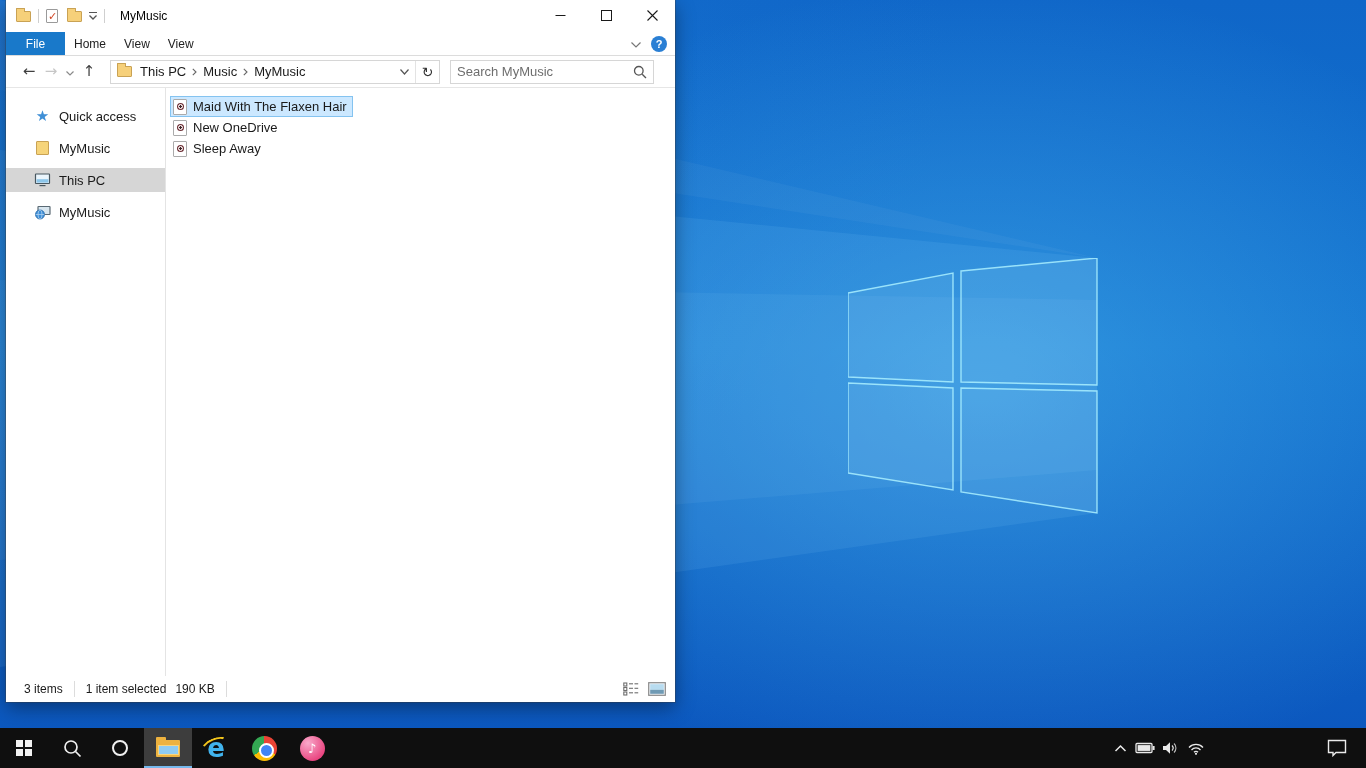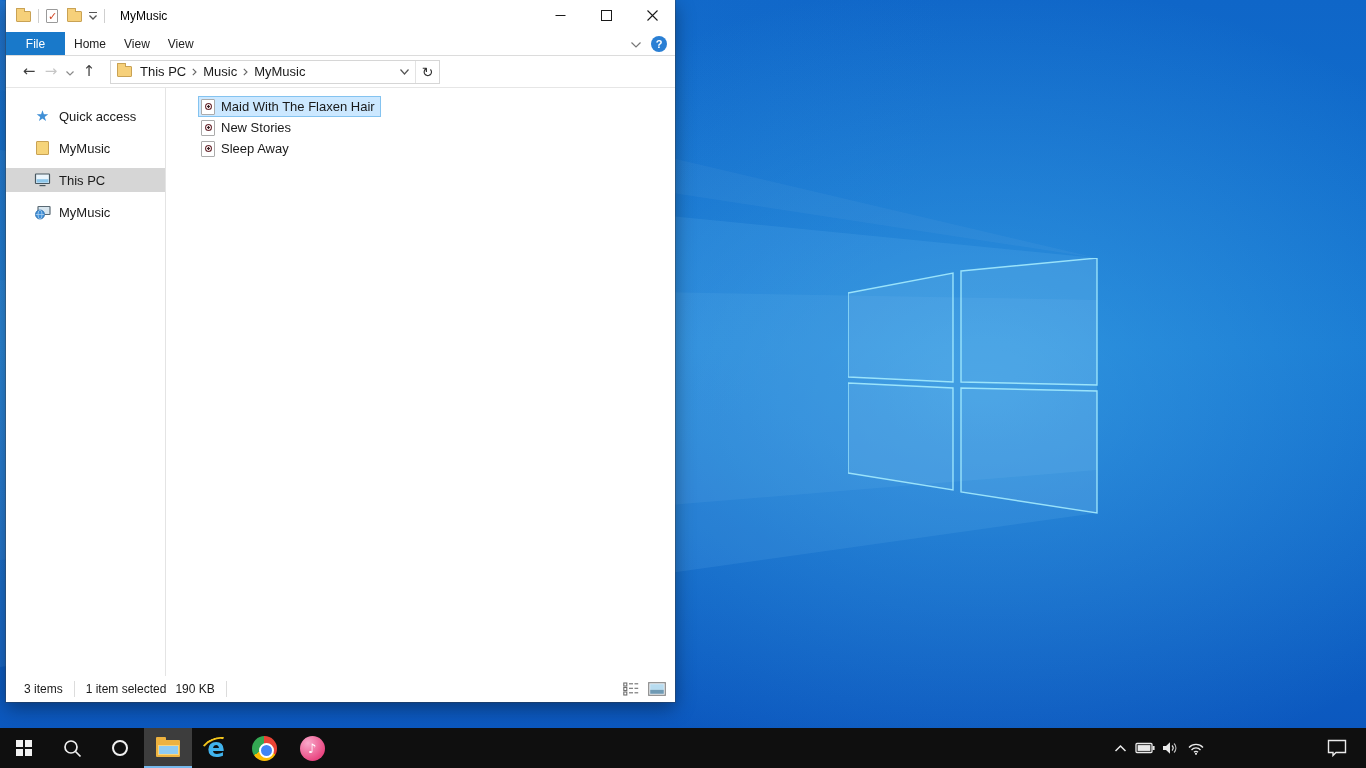--- a/index.html
+++ b/index.html
@@ -54,21 +54,21 @@
 
   .main { position:absolute; top:88px; left:0; right:0; bottom:26px; display:flex; }
   .sidebar { width:160px; border-right:1px solid #e4e4e4; padding-top:16px; }
   .side-item { height:24px; margin-bottom:8px; display:flex; align-items:center; padding-left:28px; gap:8px; font-size:13px; color:#1a1a1a; }
   .side-item.selected { background:#d6d6d6; }
   .side-icon { width:17px; height:17px; display:flex; align-items:center; justify-content:center; flex:0 0 17px; }
   .star { color:#3f8fd6; font-size:15px; }
   .onedrive-folder { width:13px; height:14px; background:#f6d47a; border:1px solid #c9a254; border-radius:1px; }
 
   .filepane { flex:1; padding-top:8px; }
-  .file-row { height:21px; display:flex; align-items:center; gap:6px; margin-left:32px; width:fit-content; padding:0 5px 0 2px; border:1px solid transparent; font-size:13px; color:#1a1a1a; }
+  .file-row { height:21px; display:flex; align-items:center; gap:6px; margin-left:4px; width:fit-content; padding:0 5px 0 2px; border:1px solid transparent; font-size:13px; color:#1a1a1a; }
   .file-row.selected { background:#cce8ff; border-color:#84c3f0; }
   .music-icon { width:14px; height:16px; background:#fff; border:1px solid #ababab; border-radius:1px; position:relative; }
   .music-icon::after { content:""; position:absolute; left:2.5px; top:3.5px; width:7px; height:7px; border-radius:50%; background:radial-gradient(circle at 50% 50%, #3a2326 0 22%, #e9dada 23% 45%, #6e3036 46% 100%); }
 
   .statusbar { position:absolute; bottom:0; left:0; right:0; height:26px; display:flex; align-items:center; padding-left:18px; font-size:12px; color:#1a1a1a; background:#fff; }
   .status-sep { width:1px; height:16px; background:#dcdcdc; margin:0 11px; }
   .status-size { margin-left:9px; }
   .view-btns { position:absolute; right:8px; top:0; height:26px; display:flex; align-items:center; gap:6px; }
   .view-btn { width:20px; height:20px; display:flex; align-items:center; justify-content:center; }
 
@@ -184,20 +184,27 @@
       <div class="addr-ctrls">
         <span class="addr-dd">
           <svg width="9" height="6" viewBox="0 0 9 6">
               <polyline points="0.5,0.5 4.5,5 8.5,0.5" fill="none" stroke="#555" stroke-width="1.2"></polyline>
             </svg>
         </span>
         <span class="addr-refresh glyph">↻</span>
       </div>
     </div>
 
+    <div class="searchbox">
+      <input type="text" placeholder="Search MyMusic" style="">
+      <svg width="14" height="14" viewBox="0 0 14 14">
+        <circle cx="5.8" cy="5.8" r="4.3" fill="none" stroke="#555" stroke-width="1.3"></circle>
+        <line x1="9.2" y1="9.2" x2="13" y2="13" stroke="#555" stroke-width="1.3"></line>
+      </svg>
+    </div>
   </div>
 
   <div class="main">
     <div class="sidebar">
       <div class="side-item">
         <span class="side-icon glyph star">★</span>
         <span>Quick access</span>
       </div>
       <div class="side-item">
         <span class="side-icon">
@@ -228,21 +235,21 @@
       </div>
     </div>
 
     <div class="filepane">
       <div class="file-row selected">
         <span class="music-icon"></span>
         <span>Maid With The Flaxen Hair</span>
       </div>
       <div class="file-row">
         <span class="music-icon"></span>
-        <span>New Stories</span>
+        <span>New OneDrive</span>
       </div>
       <div class="file-row">
         <span class="music-icon"></span>
         <span>Sleep Away</span>
       </div>
     </div>
   </div>
 
   <div class="statusbar">
     <span>3 items</span>

